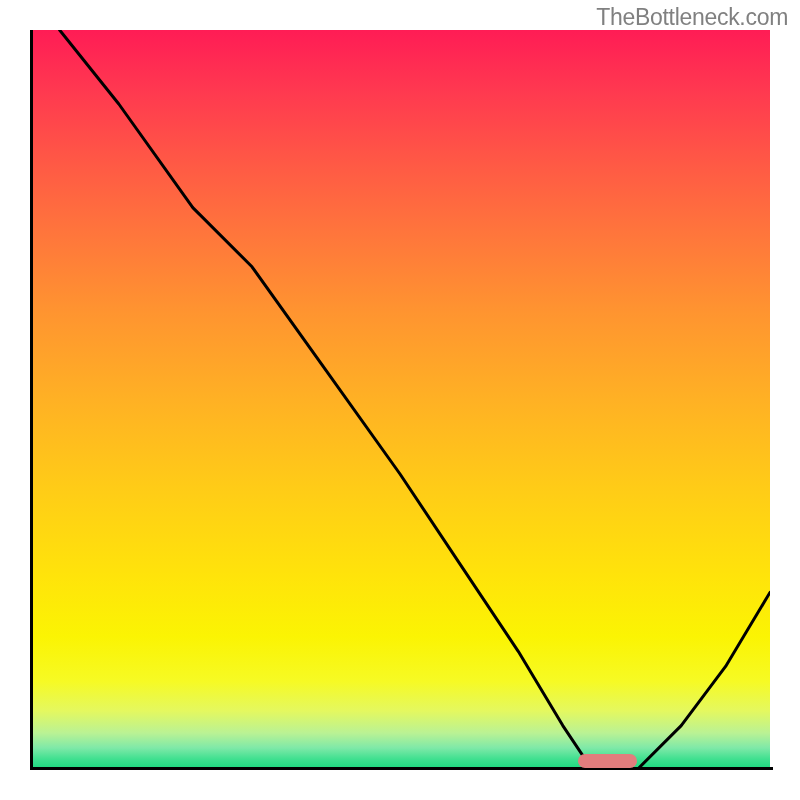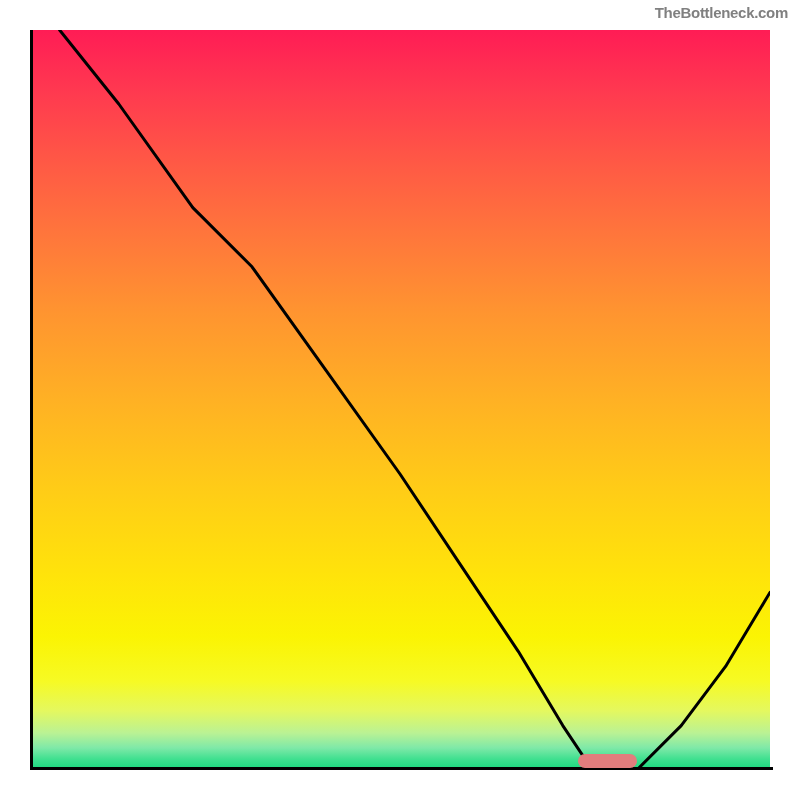--- a/index.html
+++ b/index.html
@@ -13,22 +13,22 @@
   }
   .container {
     position: relative;
     width: 800px;
     height: 800px;
   }
   .watermark {
     position: absolute;
     top: 4px;
     right: 12px;
-    font-size: 15px;
-    font-weight: bold;
+    font-size: 23px;
+    font-weight: normal;
     color: #808080;
     letter-spacing: -0.3px;
     z-index: 10;
   }
   .plot-area {
     position: absolute;
     left: 30px;
     top: 30px;
     width: 740px;
     height: 740px;

